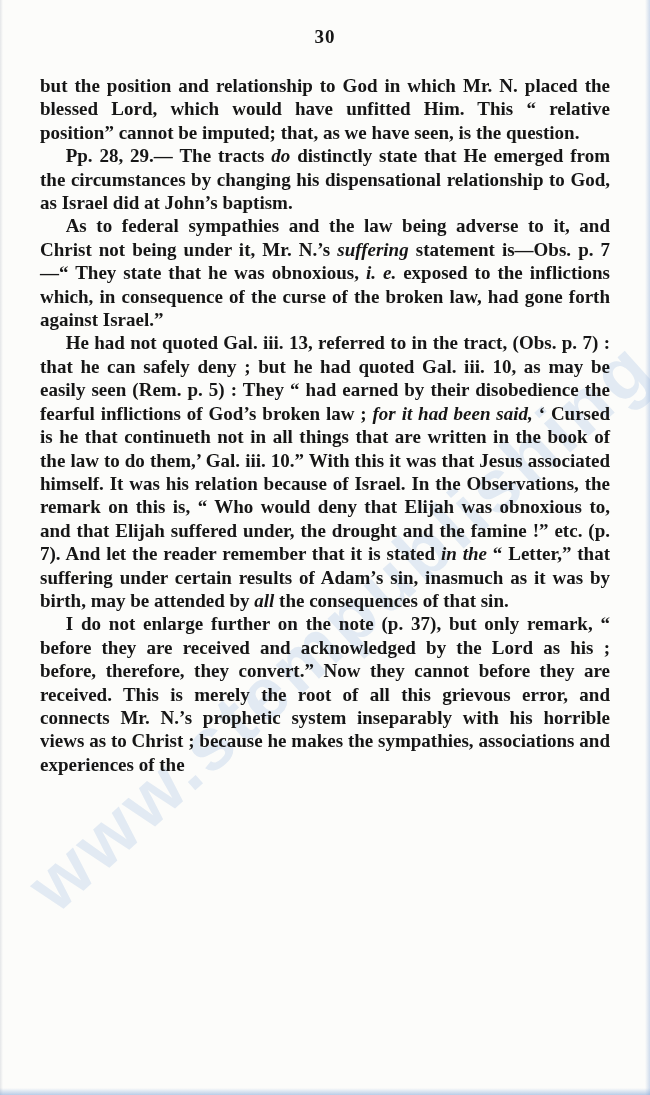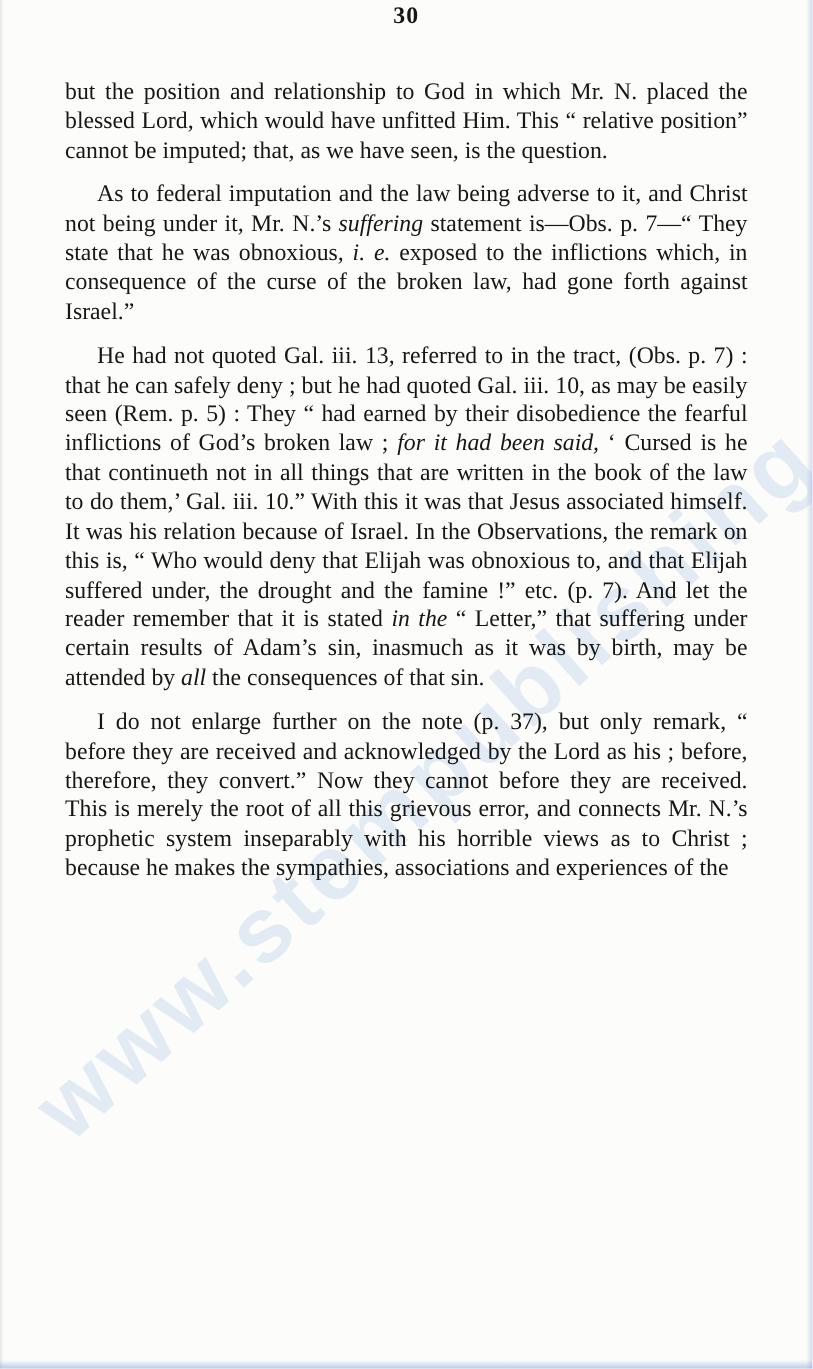--- a/index.html
+++ b/index.html
@@ -14,34 +14,35 @@
     margin: 0 auto;
     background: #fcfcfa;
     overflow: hidden;
     font-family: "Liberation Serif", "DejaVu Serif", serif;
     color: #161616;
   }
   .page-number {
     text-align: center;
     font-size: 19px;
     font-weight: bold;
-    padding-top: 2px;
+    padding-top: 26px;
     letter-spacing: 1px;
   }
   .page-body {
     position: relative;
     z-index: 2;
     padding: 26px 40px 0 40px;
     font-size: 19px;
     line-height: 23.4px;
     text-align: justify;
     text-justify: inter-word;
   }
   .para {
-    margin: 12px;
+    margin: 0;
+    font-weight: bold;
   }
   .para.indent {
     text-indent: 1.35em;
   }
   .para em {
     font-style: italic;
   }
   .watermark {
     position: absolute;
     z-index: 1;
@@ -83,20 +84,21 @@
   }
 </style>
 </head>
 <body>
 
 <div class="page">
   <div class="watermark">www.stempublishing.com</div>
   <div class="page-number">30</div>
   <div class="page-body">
       <p class="para"><span>but the position and relationship to God in which Mr. N. placed the blessed Lord, which would have unfitted Him. This “ relative position” cannot be imputed; that, as we have seen, is the question.</span></p>
-      <p class="para indent"><span>As to federal imputation and the law being adverse to it, and Christ not being under it, Mr. N.’s </span><em>suffering</em><span> statement is—Obs. p. 7—“ They state that he was obnoxious, </span><em>i. e.</em><span> exposed to the inflictions which, in consequence of the curse of the broken law, had gone forth against Israel.”</span></p>
+      <p class="para indent"><span>Pp. 28, 29.— The tracts </span><em>do</em><span> distinctly state that He emerged from the circumstances by changing his dispensational relationship to God, as Israel did at John’s baptism.</span></p>
+      <p class="para indent"><span>As to federal sympathies and the law being adverse to it, and Christ not being under it, Mr. N.’s </span><em>suffering</em><span> statement is—Obs. p. 7—“ They state that he was obnoxious, </span><em>i. e.</em><span> exposed to the inflictions which, in consequence of the curse of the broken law, had gone forth against Israel.”</span></p>
       <p class="para indent"><span>He had not quoted Gal. iii. 13, referred to in the tract, (Obs. p. 7) : that he can safely deny ; but he had quoted Gal. iii. 10, as may be easily seen (Rem. p. 5) :  They “ had earned by their disobedience the fearful inflictions of God’s broken law ; </span><em>for it had been said,</em><span> ‘ Cursed is he that continueth not in all things that are written in the book of the law to do them,’ Gal. iii. 10.”  With this it was that Jesus associated himself.  It was his relation because of Israel.  In the Observations, the remark on this is, “ Who would deny that Elijah was obnoxious to, and that Elijah suffered under, the drought and the famine !” etc. (p. 7).  And let the reader remember that it is stated </span><em>in the</em><span> “ Letter,” that suffering under certain results of Adam’s sin, inasmuch as it was by birth, may be attended by </span><em>all</em><span> the consequences of that sin.</span></p>
       <p class="para indent"><span>I do not enlarge further on the note (p. 37), but only remark, “ before they are received and acknowledged by the Lord as his ; before, therefore, they convert.”  Now they cannot before they are received.  This is merely the root of all this grievous error, and connects Mr. N.’s prophetic system inseparably with his horrible views as to Christ ; because he makes the sympathies, associations and experiences of the</span></p>
     </div>
   <div class="scan-edge-left"></div>
   <div class="scan-edge-right"></div>
   <div class="scan-edge-bottom"></div>
 </div>
 
 </body></html>

